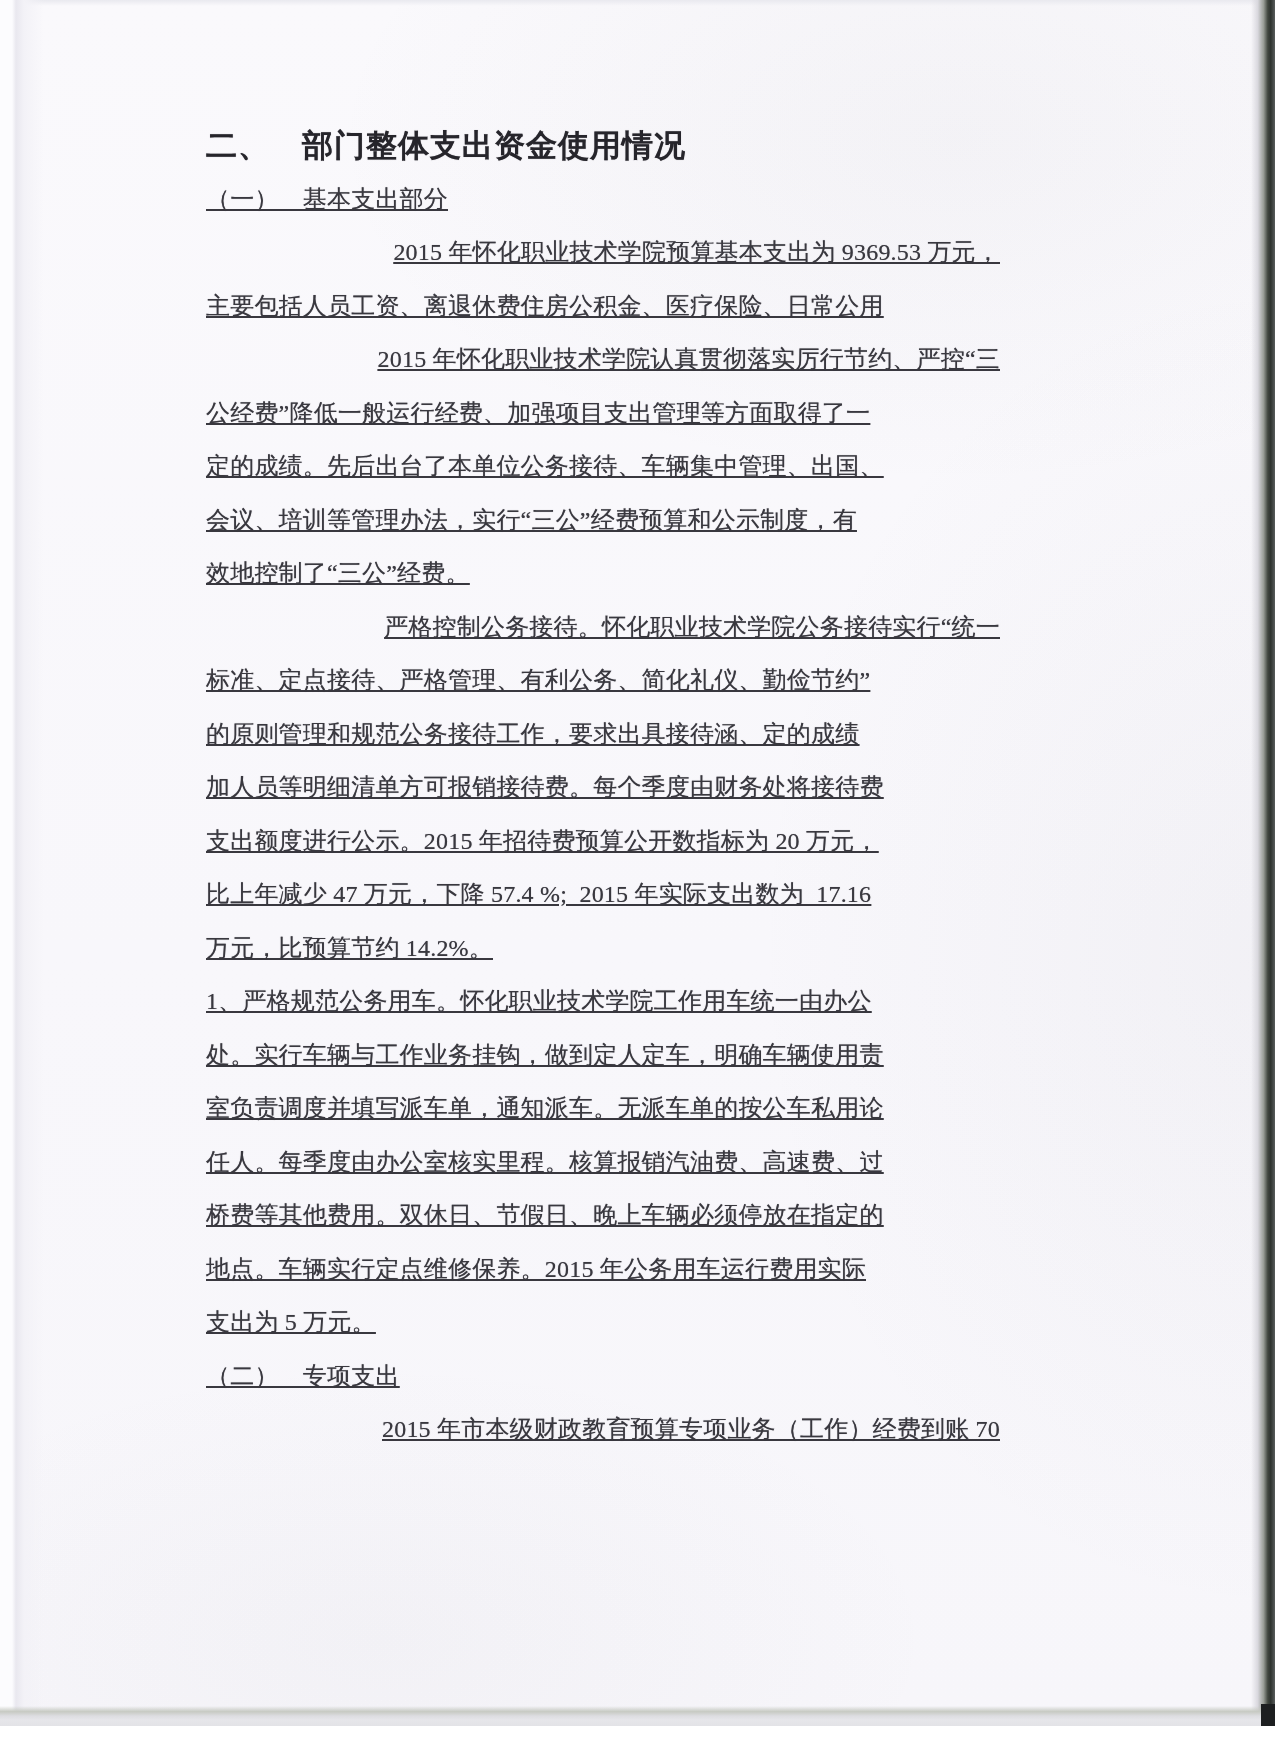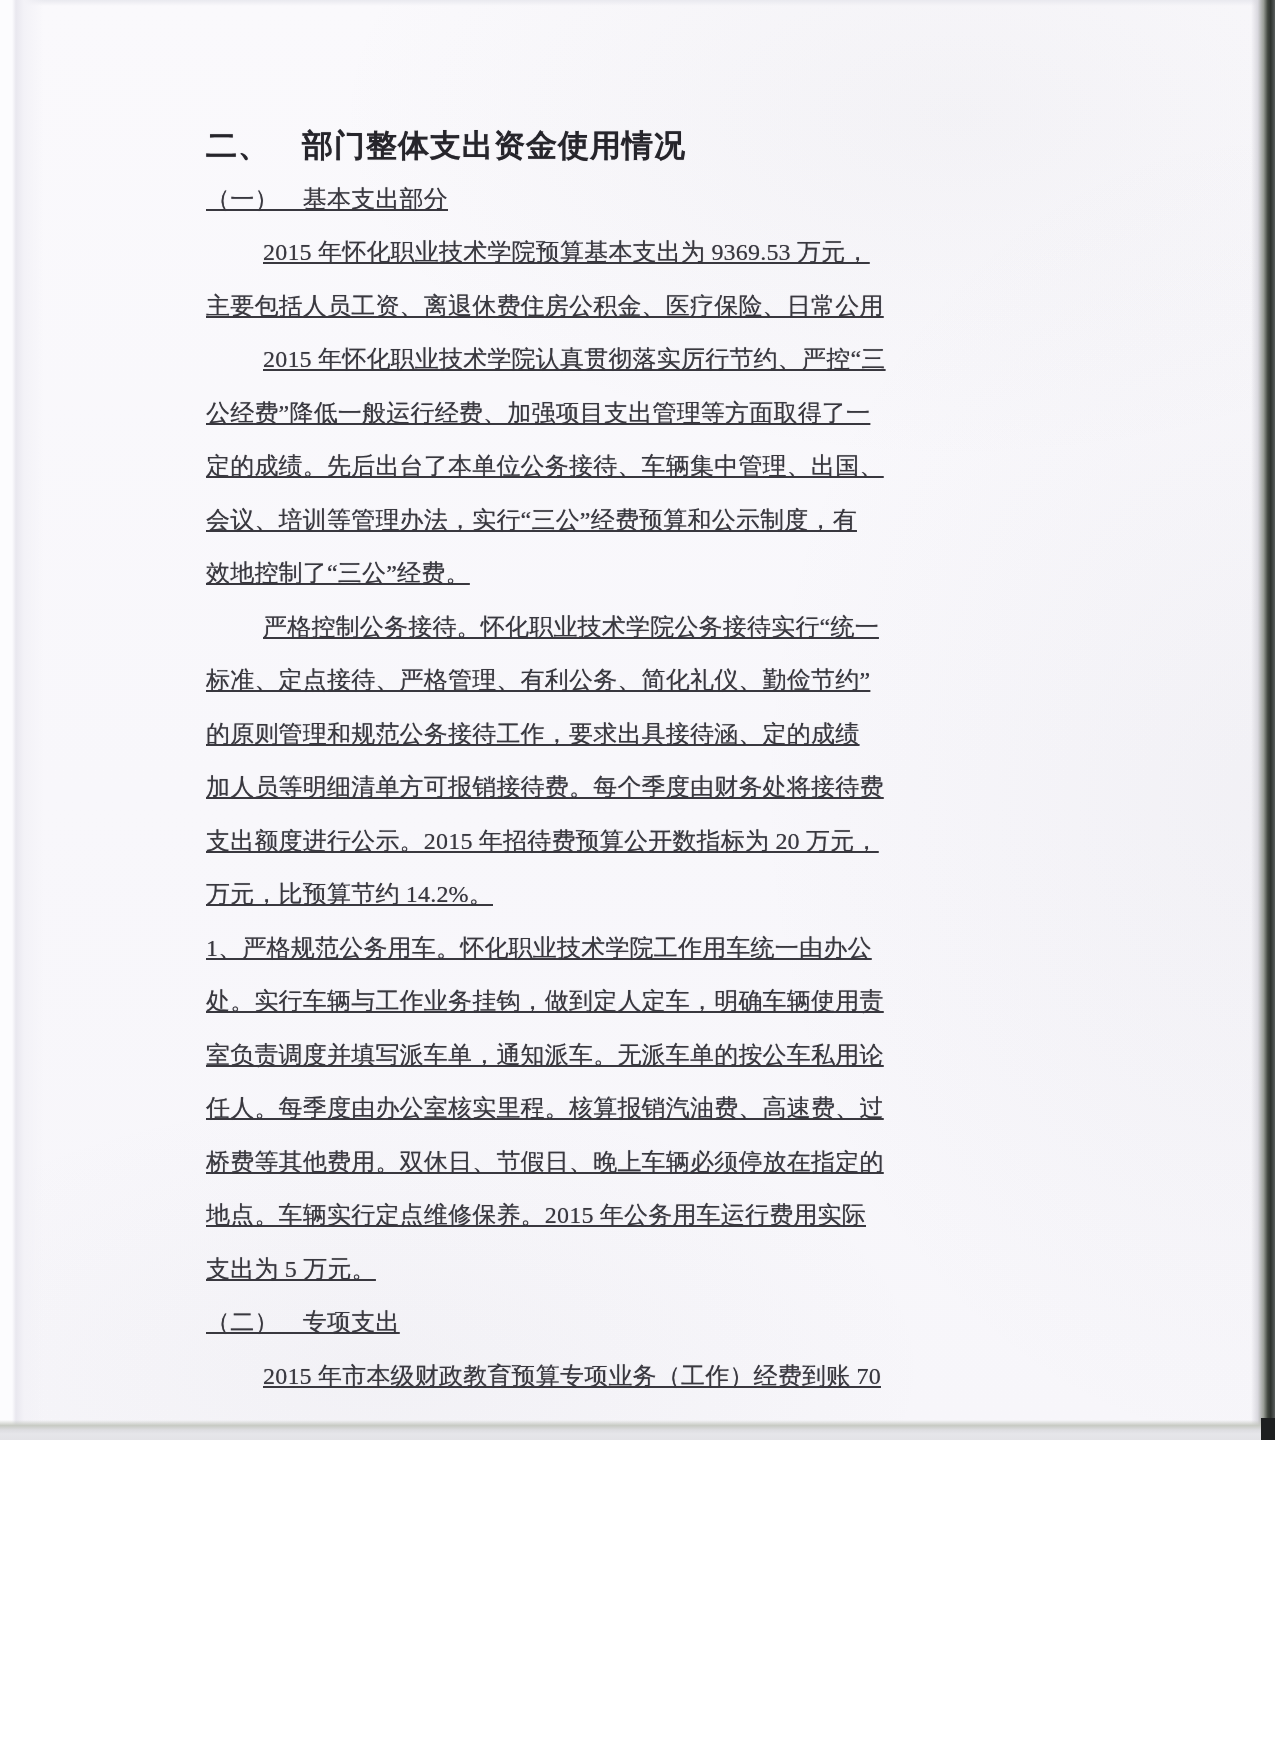--- a/index.html
+++ b/index.html
@@ -3,21 +3,21 @@
 <meta charset="utf-8">
 <style>
   html, body {
     margin: 0;
     padding: 0;
     background: #ffffff;
   }
   .scan {
     position: relative;
     width: 1275px;
-    height: 1440px;
+    height: 1726px;
     overflow: hidden;
     background:
       radial-gradient(ellipse 900px 500px at 75% 8%, rgba(120,120,135,0.05), transparent 70%),
       radial-gradient(ellipse 700px 900px at 100% 55%, rgba(120,120,135,0.05), transparent 75%),
       radial-gradient(ellipse 800px 400px at 30% 95%, rgba(120,120,135,0.04), transparent 70%),
       linear-gradient(180deg, #faf9fc 0%, #f8f7fb 55%, #f7f6fa 100%);
     font-family: "Liberation Serif", "DejaVu Serif", serif;
   }
   
   .edge-top {
@@ -73,20 +73,21 @@
   }
   .line {
     font-size: 24px;
     line-height: 53.5px;
     white-space: pre;
     letter-spacing: 0.2px;
     text-decoration: underline;
   }
   .line.indent {
     text-indent: 57px;
+    text-align: right;
   }
 </style>
 </head>
 <body>
 
 <div class="scan">
   <div class="edge-top"></div>
   <div class="edge-left"></div>
   <div class="edge-right"></div>
   <div class="edge-bottom"></div>
@@ -101,20 +102,21 @@
         <div class="line indent">2015 年怀化职业技术学院认真贯彻落实厉行节约、严控“三</div>
         <div class="line">公经费”降低一般运行经费、加强项目支出管理等方面取得了一</div>
         <div class="line">定的成绩。先后出台了本单位公务接待、车辆集中管理、出国、</div>
         <div class="line">会议、培训等管理办法，实行“三公”经费预算和公示制度，有</div>
         <div class="line">效地控制了“三公”经费。</div>
         <div class="line indent">严格控制公务接待。怀化职业技术学院公务接待实行“统一</div>
         <div class="line">标准、定点接待、严格管理、有利公务、简化礼仪、勤俭节约”</div>
         <div class="line">的原则管理和规范公务接待工作，要求出具接待涵、定的成绩</div>
         <div class="line">加人员等明细清单方可报销接待费。每个季度由财务处将接待费</div>
         <div class="line">支出额度进行公示。2015 年招待费预算公开数指标为 20 万元，</div>
+        <div class="line">比上年减少 47 万元，下降 57.4 %;  2015 年实际支出数为  17.16</div>
         <div class="line">万元，比预算节约 14.2%。</div>
         <div class="line">1、严格规范公务用车。怀化职业技术学院工作用车统一由办公</div>
         <div class="line">处。实行车辆与工作业务挂钩，做到定人定车，明确车辆使用责</div>
         <div class="line">室负责调度并填写派车单，通知派车。无派车单的按公车私用论</div>
         <div class="line">任人。每季度由办公室核实里程。核算报销汽油费、高速费、过</div>
         <div class="line">桥费等其他费用。双休日、节假日、晚上车辆必须停放在指定的</div>
         <div class="line">地点。车辆实行定点维修保养。2015 年公务用车运行费用实际</div>
         <div class="line">支出为 5 万元。</div>
         <div class="line">（二）　专项支出</div>
         <div class="line indent">2015 年市本级财政教育预算专项业务（工作）经费到账 70</div>

